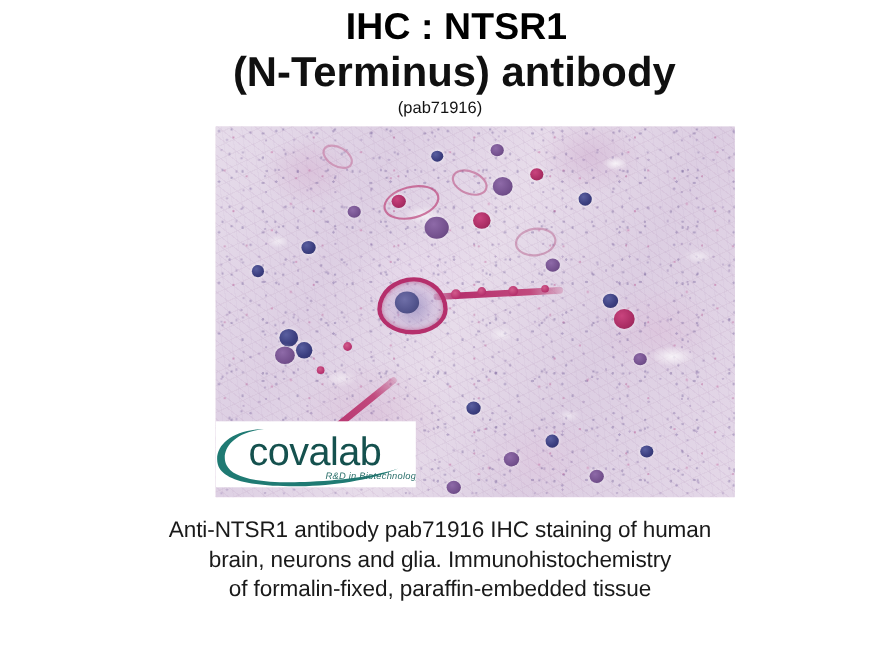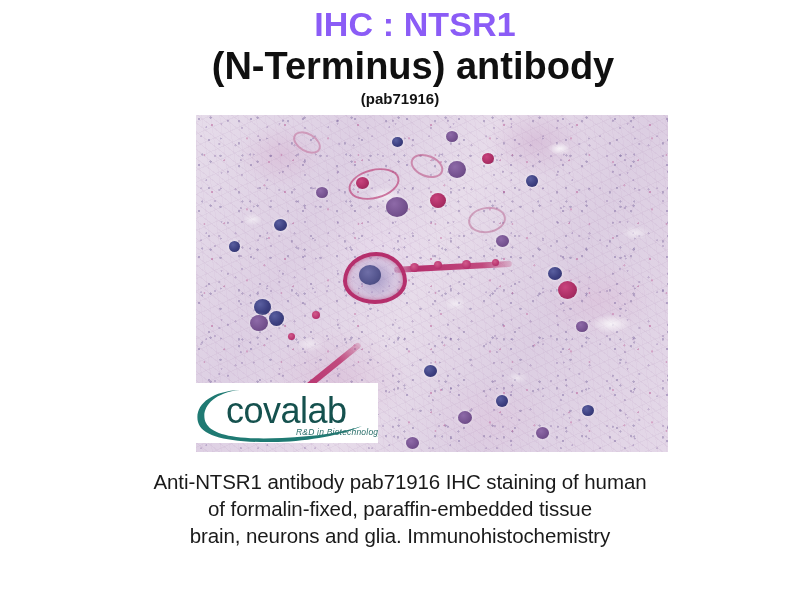--- a/index.html
+++ b/index.html
@@ -21,33 +21,33 @@
   .title-block {
     width: 100%;
     text-align: center;
     padding-top: 4px;
   }
   .title-line {
     font-size: 34px;
     font-weight: bold;
     line-height: 1.18;
     letter-spacing: 0.1px;
-    color: #8b5cf6;
+    color: #000000;
     margin-left: 30px;
   }
   .title-line-2 {
     font-size: 38px;
     font-weight: bold;
     line-height: 1.18;
     color: #101010;
     padding-left: 26px;
   }
   .catalog-code {
     font-size: 15px;
-    font-weight: bold;
+    font-weight: normal;
     line-height: 1.2;
     margin-top: 1px;
     color: #121212;
   }
 
   
   .micrograph-wrap {
     position: absolute;
     left: 196px;
     top: 115px;
@@ -326,15 +326,15 @@
 
       <text x="30" y="40" font-family="'Liberation Sans', sans-serif" font-size="36" letter-spacing="-0.5" fill="#15514e">covalab</text>
 
       <text x="100" y="52" font-family="'Liberation Sans', sans-serif" font-size="8.5" font-style="italic" letter-spacing="0.2" fill="#2a6f6a">R&amp;D in Biotechnology</text>
     </svg>
   </div>
 </div>
 
 <div class="caption">
   <div>Anti-NTSR1 antibody pab71916 IHC staining of human</div>
+  <div>brain, neurons and glia. Immunohistochemistry</div>
   <div>of formalin-fixed, paraffin-embedded tissue</div>
-  <div>brain, neurons and glia. Immunohistochemistry</div>
 </div>
 
 </body></html>

